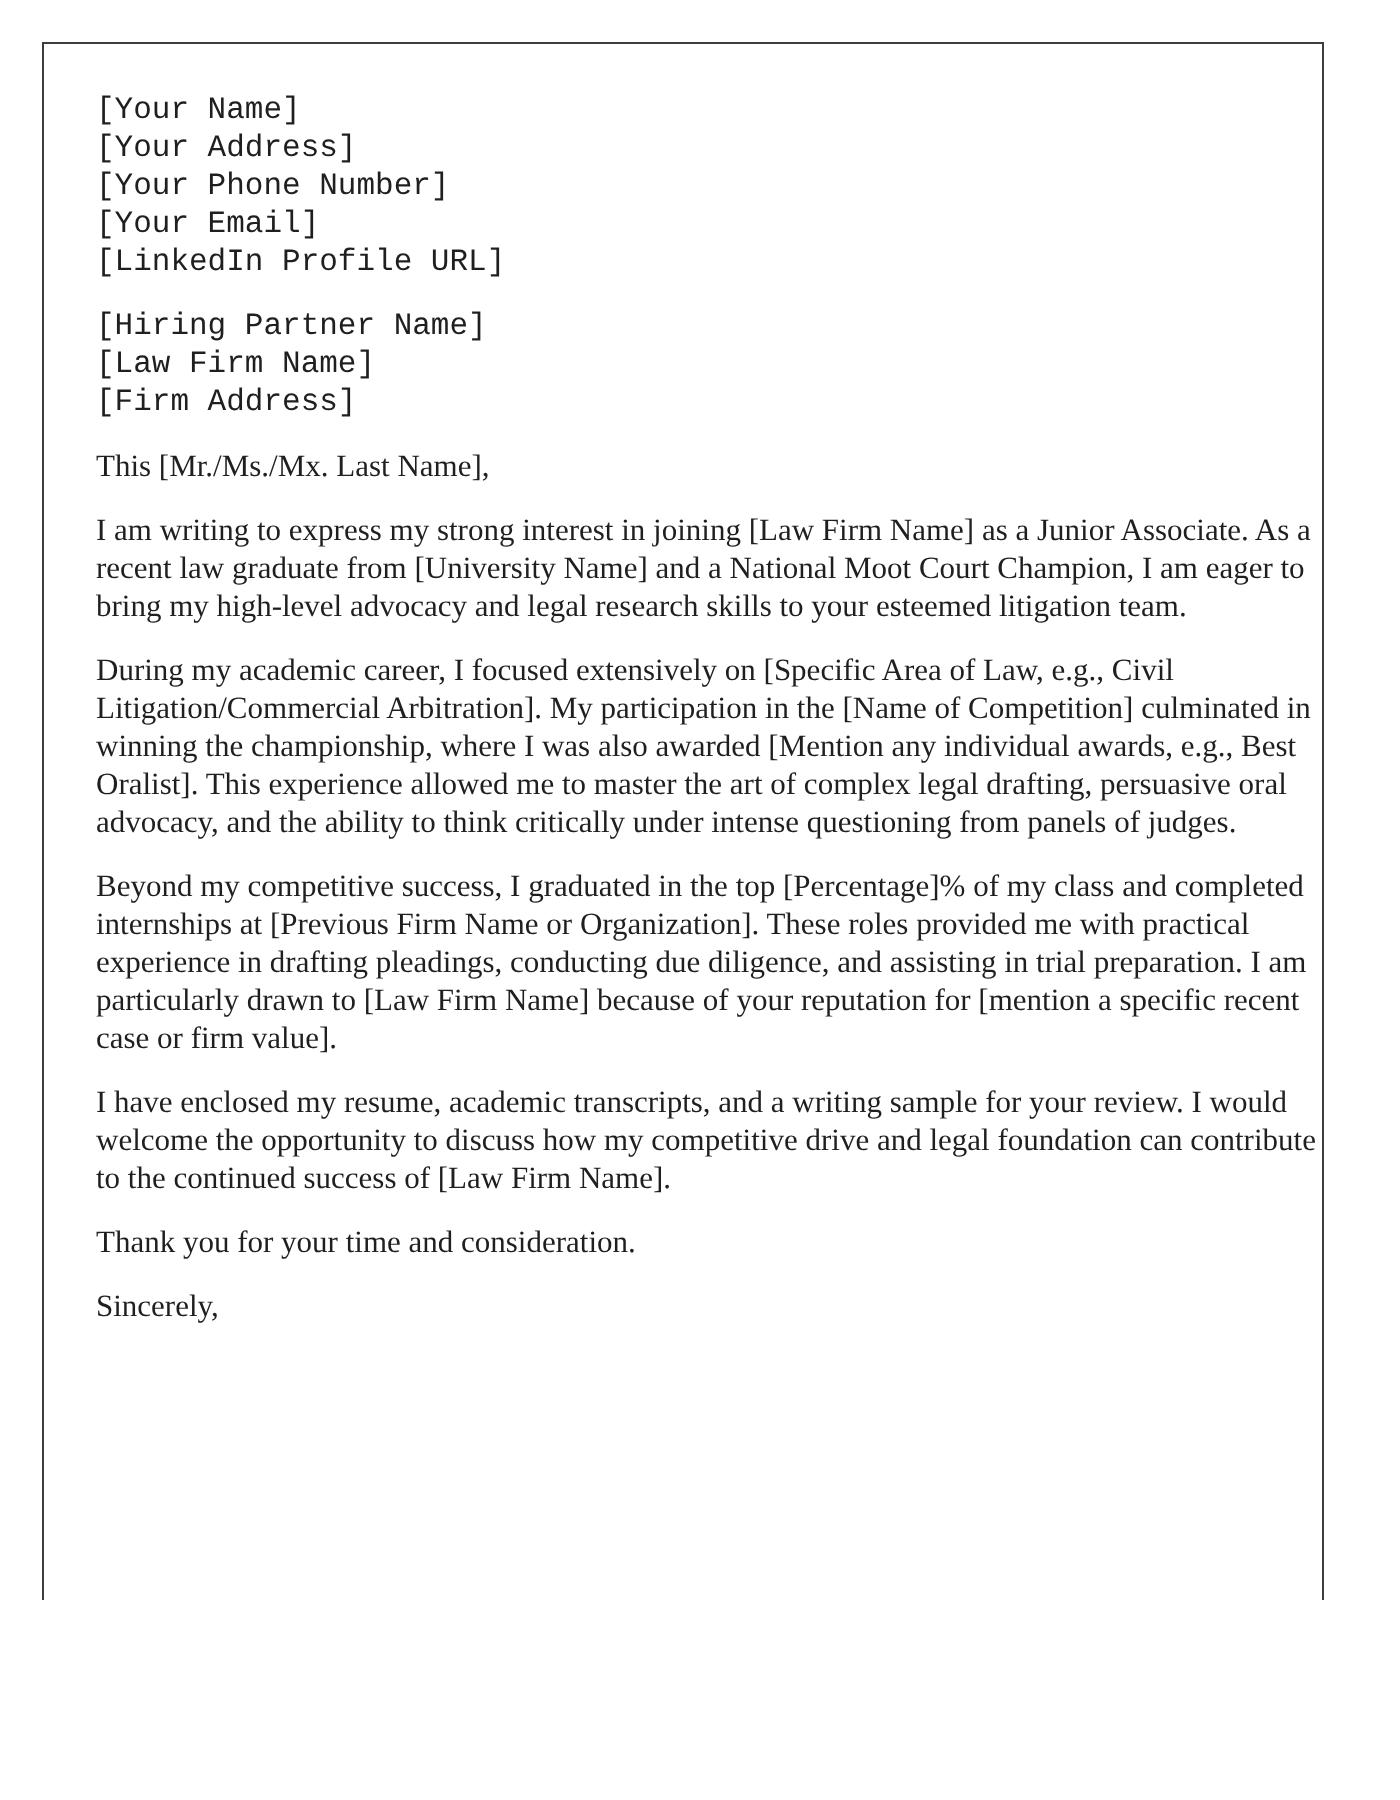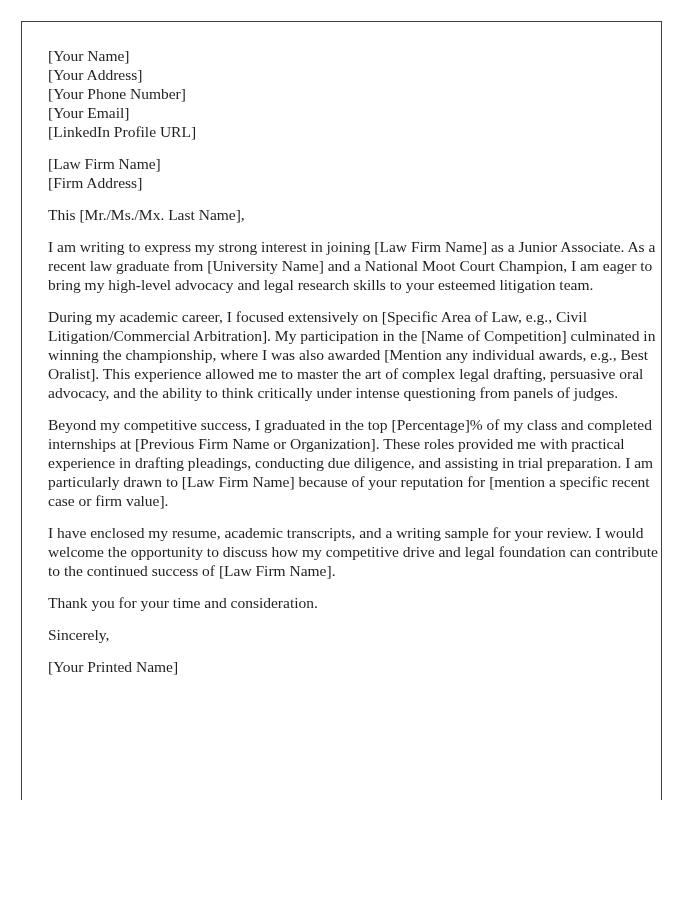--- a/index.html
+++ b/index.html
@@ -30,20 +30,21 @@
     left: 26px;
     top: 24px;
     width: 612px;
     color: #1f1f1f;
     font-size: 15.5px;
     line-height: 19px;
     text-align: left;
   }
   .block {
     margin: 0 0 13px 0;
+    font-family: Liberation Mono, monospace;
   }
   .block .line {
     margin: 0;
   }
   .letter-content p {
     margin: 0 0 13px 0;
   }
 </style>
 </head>
 <body>
@@ -54,32 +55,32 @@
     <div class="block">
       <div class="line">[Your Name]</div>
       <div class="line">[Your Address]</div>
       <div class="line">[Your Phone Number]</div>
       <div class="line">[Your Email]</div>
       <div class="line">[LinkedIn Profile URL]</div>
     </div>
 
 
     <div class="block">
+      <div class="line">[Hiring Partner Name]</div>
       <div class="line">[Law Firm Name]</div>
       <div class="line">[Firm Address]</div>
     </div>
 
     <p>This [Mr./Ms./Mx. Last Name],</p>
 
     <p>I am writing to express my strong interest in joining [Law Firm Name] as a Junior Associate. As a recent law graduate from [University Name] and a National Moot Court Champion, I am eager to bring my high-level advocacy and legal research skills to your esteemed litigation team.</p>
     <p>During my academic career, I focused extensively on [Specific Area of Law, e.g., Civil Litigation/Commercial Arbitration]. My participation in the [Name of Competition] culminated in winning the championship, where I was also awarded [Mention any individual awards, e.g., Best Oralist]. This experience allowed me to master the art of complex legal drafting, persuasive oral advocacy, and the ability to think critically under intense questioning from panels of judges.</p>
     <p>Beyond my competitive success, I graduated in the top [Percentage]% of my class and completed internships at [Previous Firm Name or Organization]. These roles provided me with practical experience in drafting pleadings, conducting due diligence, and assisting in trial preparation. I am particularly drawn to [Law Firm Name] because of your reputation for [mention a specific recent case or firm value].</p>
     <p>I have enclosed my resume, academic transcripts, and a writing sample for your review. I would welcome the opportunity to discuss how my competitive drive and legal foundation can contribute to the continued success of [Law Firm Name].</p>
 
     <p>Thank you for your time and consideration.</p>
 
     <p>Sincerely,</p>
 
 
-    <p>[Your Printed Name]</p>
 
   </div>
 </div>
 
 </body></html>

